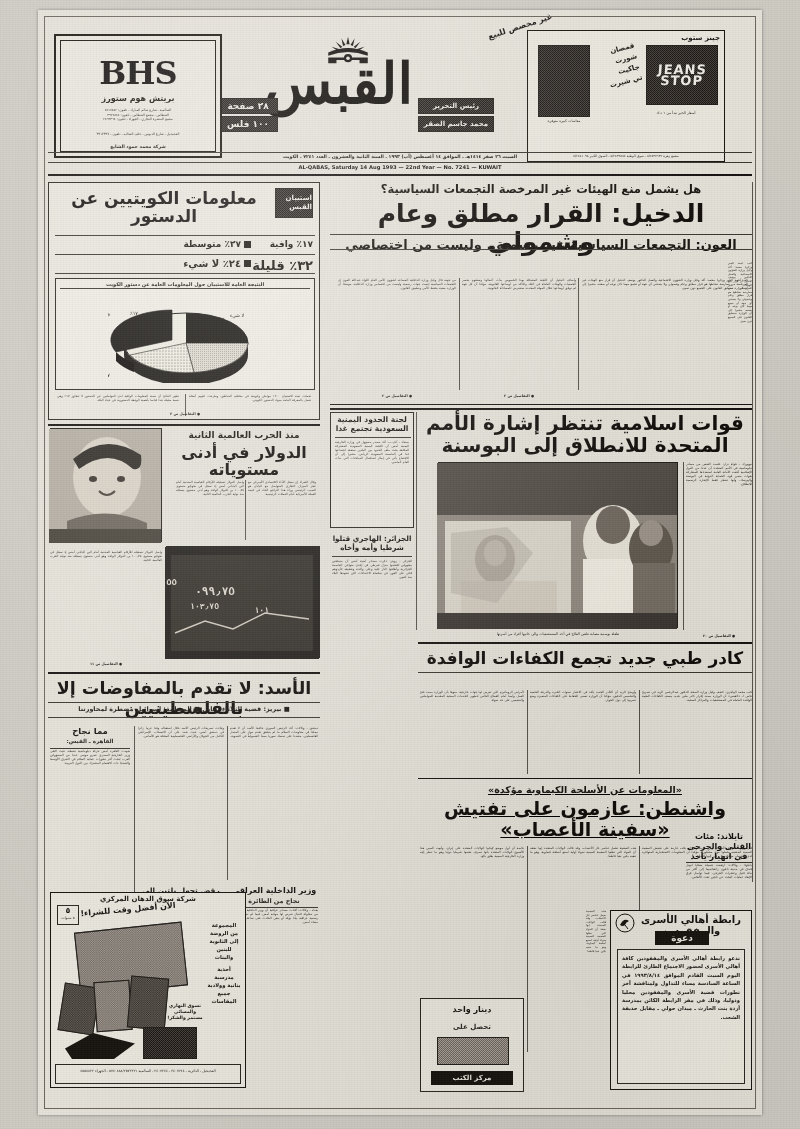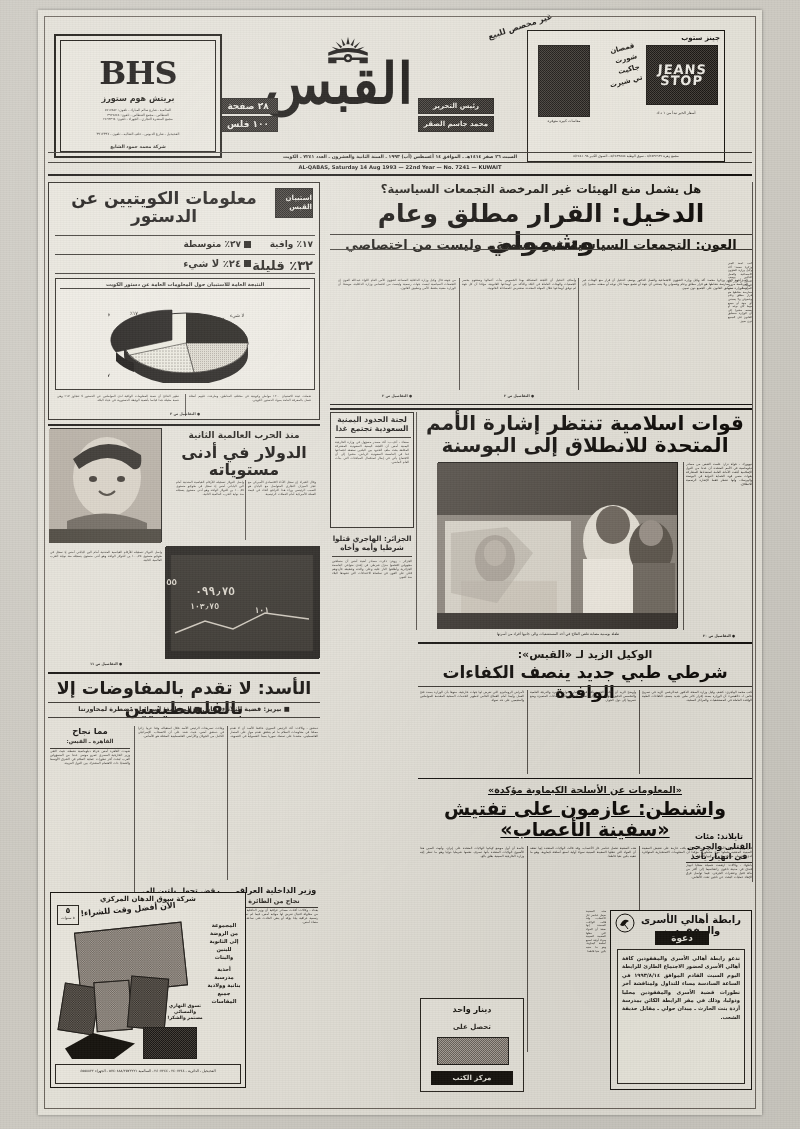--- a/index.html
+++ b/index.html
@@ -334,22 +334,21 @@
       </svg>
     </div>
     <div class="blk" style="left:12px;top:540px;width:112px;height:106px;">
       <div class="body-txt">واصل الدولار تسجيله للأرقام القياسية المتدنية أمام الين الياباني أمس إذ سجل في طوكيو مستوى ١٠٠,٧٥ ين للدولار الواحد وهو أدنى مستوى يسجله منذ نهاية الحرب العالمية الثانية.</div>
     </div>
     <div class="blk more" style="left:14px;top:652px;width:108px;">● التفاصيل ص ١١</div>
     <div class="blk thick" style="left:10px;top:662px;width:272px;height:2px;"></div>
 
     <div class="blk thick" style="left:380px;top:632px;width:334px;height:2px;"></div>
     <div class="blk" style="left:380px;top:638px;width:334px;">
-      <div class="blk" style="position:relative;width:334px;height:14px;font-size:11px;font-weight:bold;color:#17140f;text-align:center;">الوكيل الزيد لـ «القبس»:</div>
-      <div class="blk" style="position:relative;top:0;width:334px;height:22px;font-size:17px;font-weight:bold;color:#0f0c09;text-align:center;letter-spacing:-.6px;">شرطي طبي جديد ينصف الكفاءات الوافدة</div>
+      <div class="blk" style="position:relative;top:0;width:334px;height:22px;font-size:17px;font-weight:bold;color:#0f0c09;text-align:center;letter-spacing:-.6px;">كادر طبي جديد تجمع الكفاءات الوافدة</div>
       <div class="blk hair" style="position:relative;top:2px;width:334px;"></div>
     </div>
     <div class="blk" style="left:604px;top:680px;width:110px;height:84px;">
       <div class="body-txt">كتب محمد الهاجري: كشف وكيل وزارة الصحة الدكتور عبدالرحمن الزيد في تصريح خاص لـ «القبس» أن الوزارة بصدد إقرار كادر طبي جديد ينصف الكفاءات الطبية الوافدة العاملة في المستشفيات والمراكز الصحية.</div>
     </div>
     <div class="blk" style="left:492px;top:680px;width:106px;height:84px;">
       <div class="body-txt">وأوضح الزيد أن الكادر الجديد يأخذ في الاعتبار سنوات الخبرة والدرجة العلمية والتخصص الدقيق، مؤكدا أن الوزارة تسعى للحفاظ على الكفاءات المتميزة ومنع تسربها إلى دول الجوار.</div>
     </div>
     <div class="blk" style="left:382px;top:680px;width:104px;height:84px;">
       <div class="body-txt">لأمراض الروماتيزم التي تعرض لها جهات خارجية، منوها بأن الوزارة بصدد فتح العمل وأيضا أمام القطاع الخاص لتطوير الخدمات الصحية المقدمة للمواطنين والمقيمين على حد سواء.</div>

